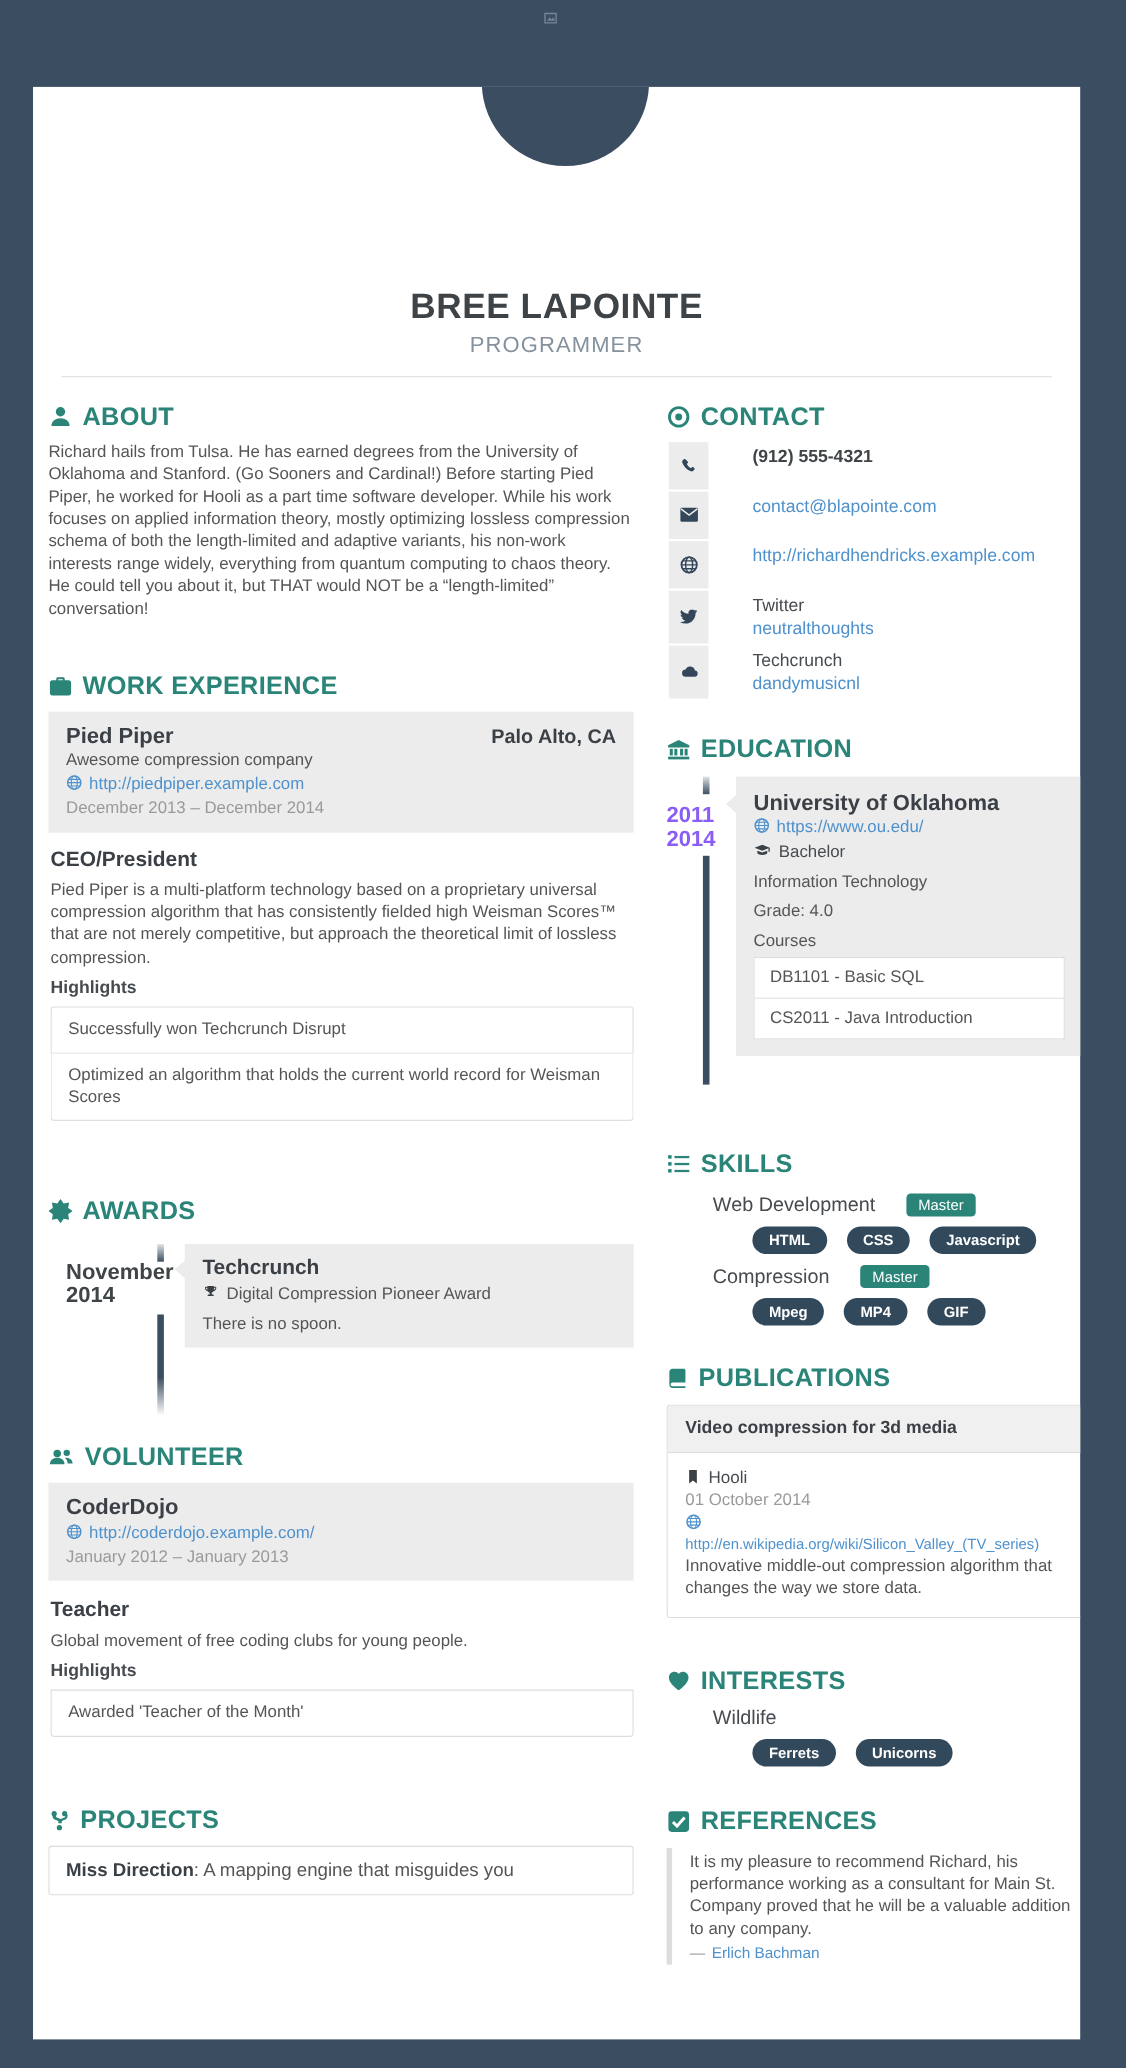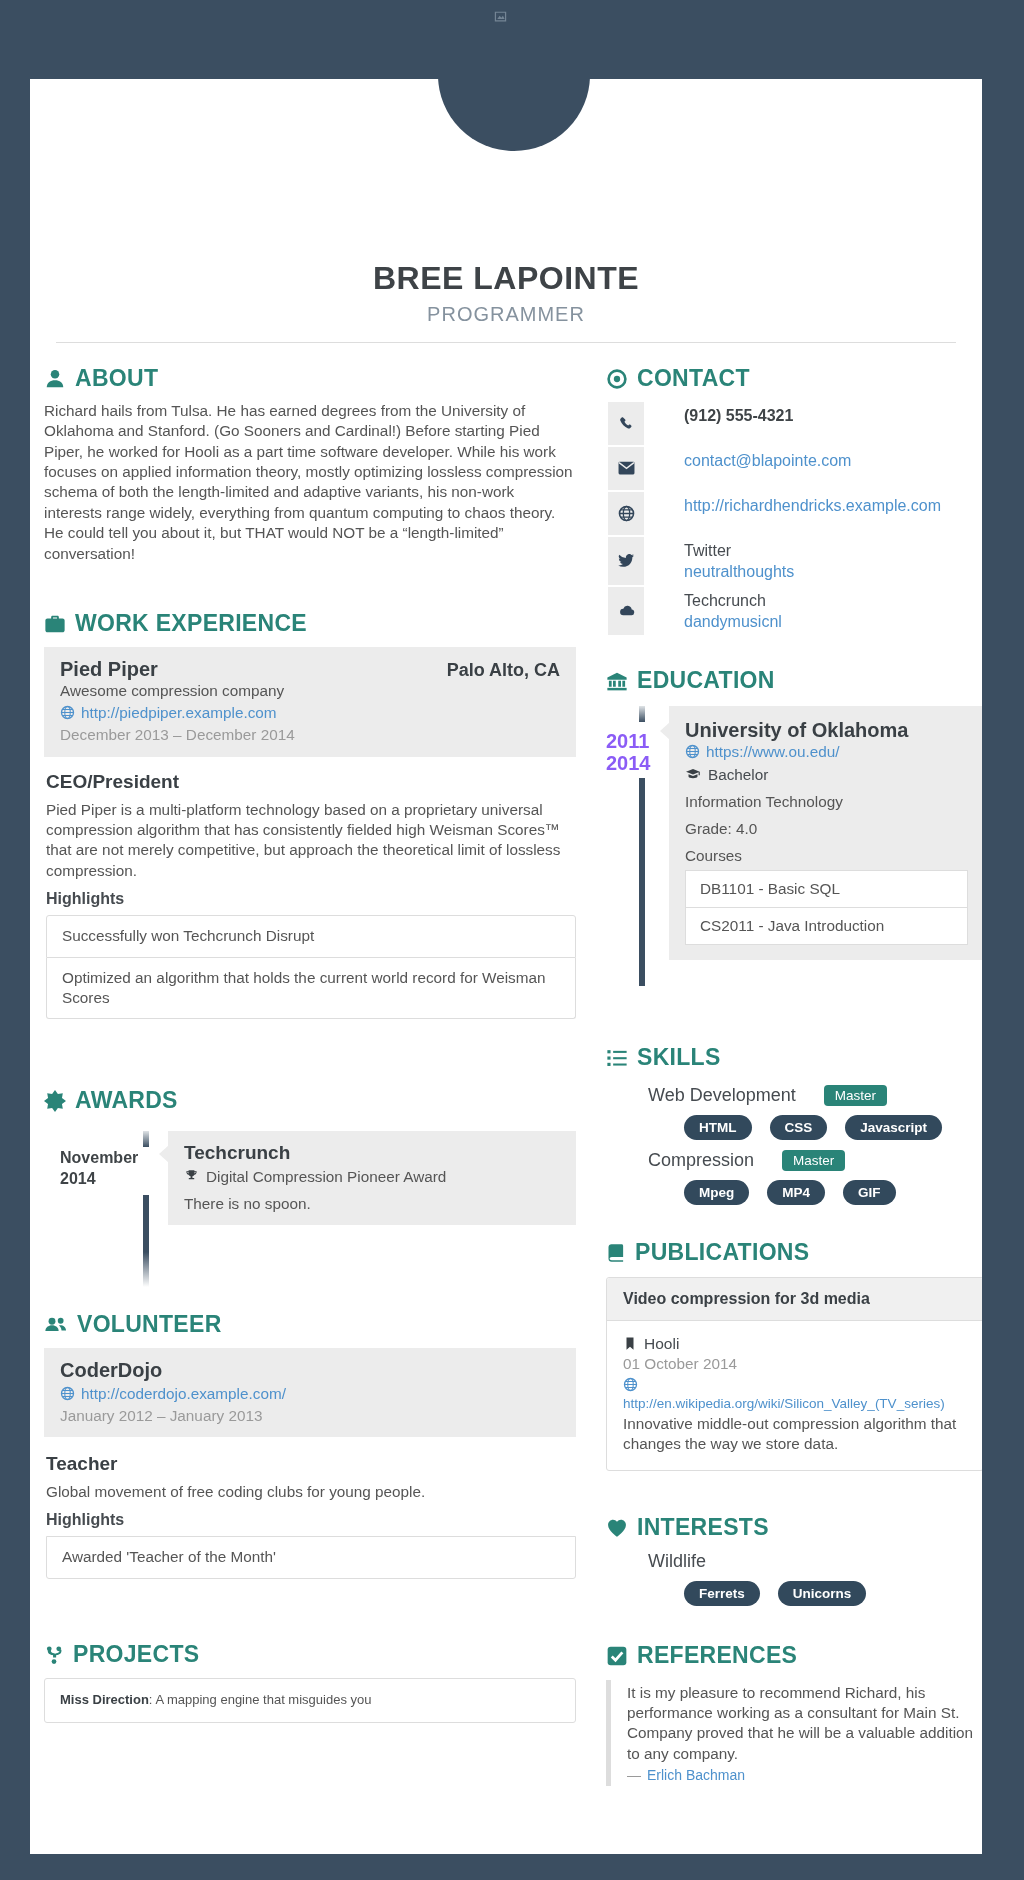--- a/index.html
+++ b/index.html
@@ -71,41 +71,41 @@
   ul.hl li:first-child{border-radius:3px 3px 0 0;}
   ul.hl li:last-child{border-radius:0 0 3px 3px;}
 
   #sec-awards h2{margin-top:68px;}
   .tlrow{position:relative;margin-top:16px;min-height:152px;}
   .tlbar{position:absolute;width:6px;left:99px;}
   .awd-top{top:0;height:16px;background:linear-gradient(to bottom,#DFE3E6,#3B4E61);}
   .awd-bot{top:64px;height:92px;background:linear-gradient(to bottom,#3B4E61 62%,rgba(59,78,97,0));}
   .tldate{
     position:absolute;left:16px;top:16px;width:80px;
-    font-size:16px;font-weight:600;color:#3F4447;line-height:21px;
+    font-size:20px;font-weight:600;color:#3F4447;line-height:21px;
   }
   .tlcard{position:relative;margin-left:124px;padding:11px 16px;}
   .tlcard:before{
     content:"";position:absolute;left:-9px;top:14px;
     border:9px solid transparent;border-left:0;border-right:10px solid #ECECEC;
   }
   .tl-title{font-size:19px;font-weight:600;color:#3A4045;}
   .tl-award{margin-top:4px;font-size:15.3px;color:#555;}
   .tlcard p{margin-top:8px;}
 
   #sec-vol h2{margin-top:28px;}
   .vol-head{margin-top:9px;padding:11px 16px;}
   #sec-vol h3{margin:15px 0 0 2px;}
   #sec-vol p.sum{margin:5px 0 0 2px;}
   #sec-vol h4{margin:9px 0 0 2px;}
 
   #sec-proj h2{margin-top:62px;}
   .proj-box{
     margin-top:10px;border:1px solid #DDD;border-radius:3px;
-    padding:11px 15px;font-size:13px;color:#555;line-height:20.4px;
+    padding:11px 15px;font-size:17px;color:#555;line-height:20.4px;
   }
   .proj-box b{color:#3A4045;}
 
   
   #sec-contact h2{margin-top:22px;}
   .contact{margin-top:9px;}
   .c-row{display:flex;margin-bottom:2px;}
   .c-ic{
     flex:none;width:36px;min-height:43px;margin-left:2px;background:#ECECEC;
     display:flex;align-items:center;justify-content:center;color:#33465A;

